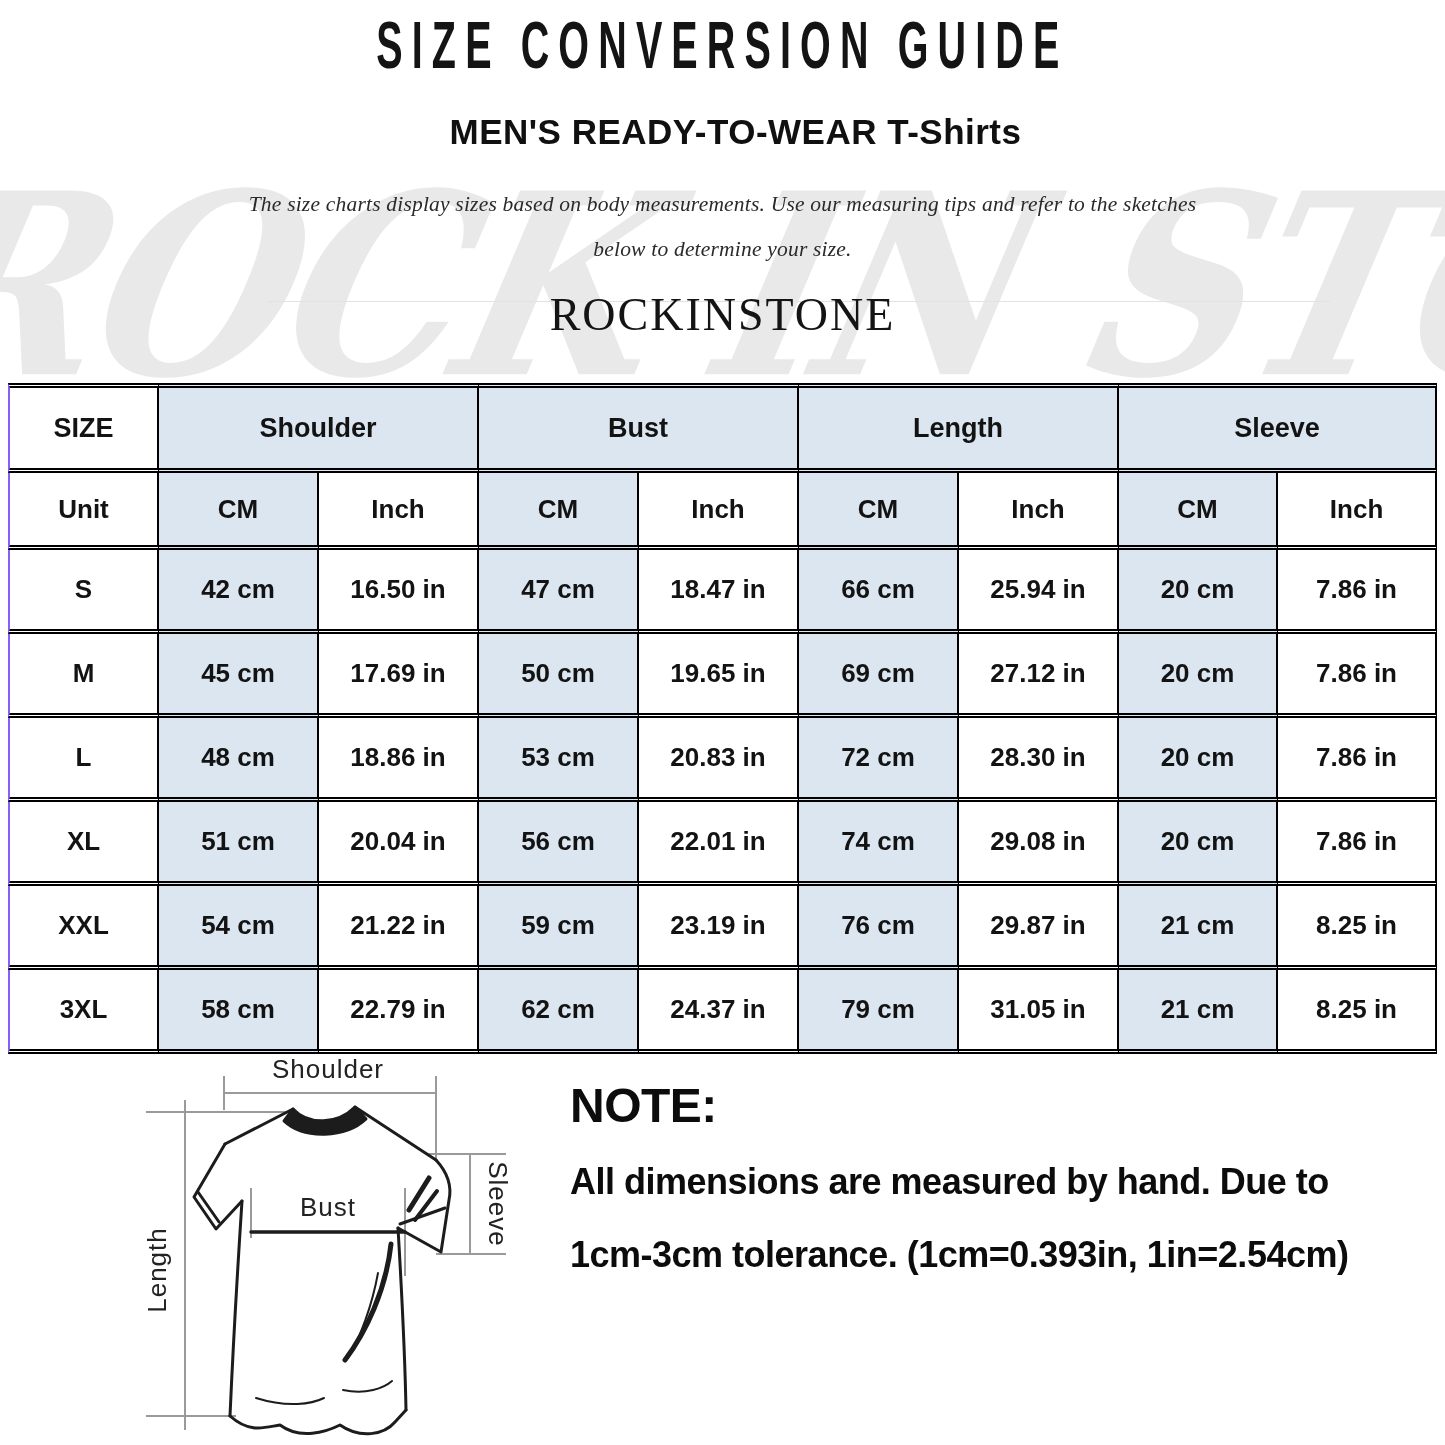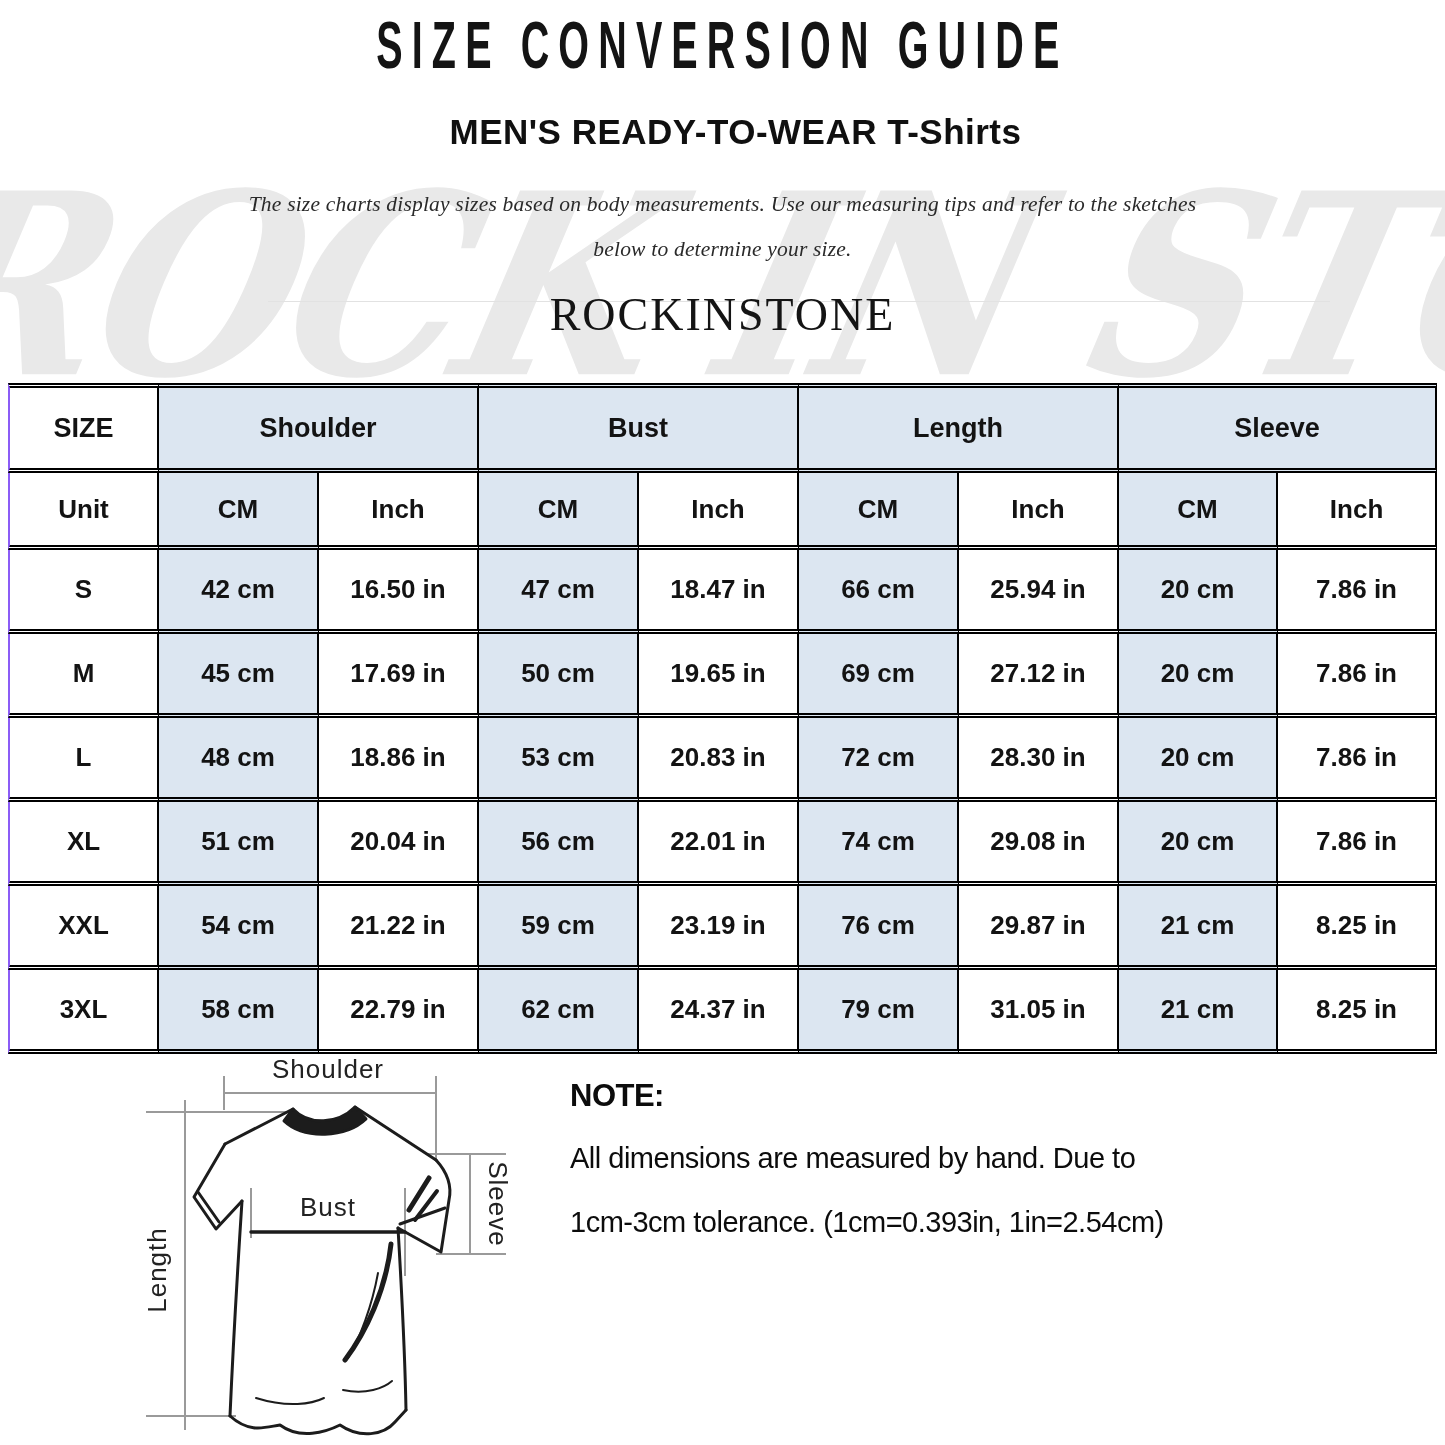--- a/index.html
+++ b/index.html
@@ -66,22 +66,22 @@
   .size-table td.first{border-left:2px solid #8b5cf6;}
   .size-table td.blue{background:var(--tbl-blue,#dce6f1);}
   
   .diagram{position:absolute;left:88px;top:1048px;z-index:2;}
   .diagram text{
     font-family:"Liberation Sans",sans-serif;
     font-size:26px;fill:#222;font-weight:400;letter-spacing:1px;
   }
   
   .note{position:absolute;left:570px;top:1078px;width:860px;z-index:2;color:#0c0c0c;}
-  .note-heading{font-size:31px;font-weight:700;margin:0 0 28px 0;letter-spacing:-0.5px;}
-  .note-line{font-size:29px;font-weight:400;margin:0 0 31px 0;letter-spacing:-0.5px;}
+  .note-heading{font-size:48px;font-weight:700;margin:0 0 28px 0;letter-spacing:-0.5px;}
+  .note-line{font-size:36px;font-weight:700;margin:0 0 31px 0;letter-spacing:-0.5px;}
 </style>
 </head>
 <body style="--tbl-blue: #dce6f1;">
 
 <div class="watermark">ROCK IN STONE</div>
 
 <div class="title-wrap">
   <span class="title-inner">SIZE CONVERSION GUIDE</span>
 </div>
 <div class="subtitle">MEN'S READY-TO-WEAR T-Shirts</div>

